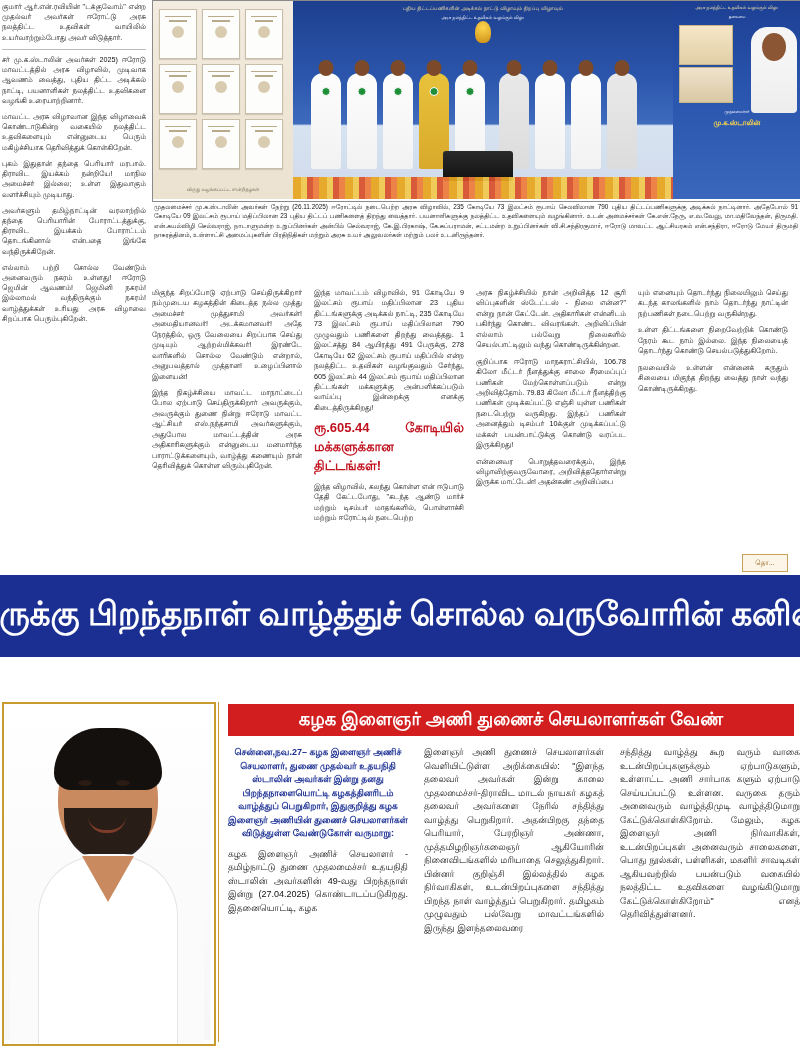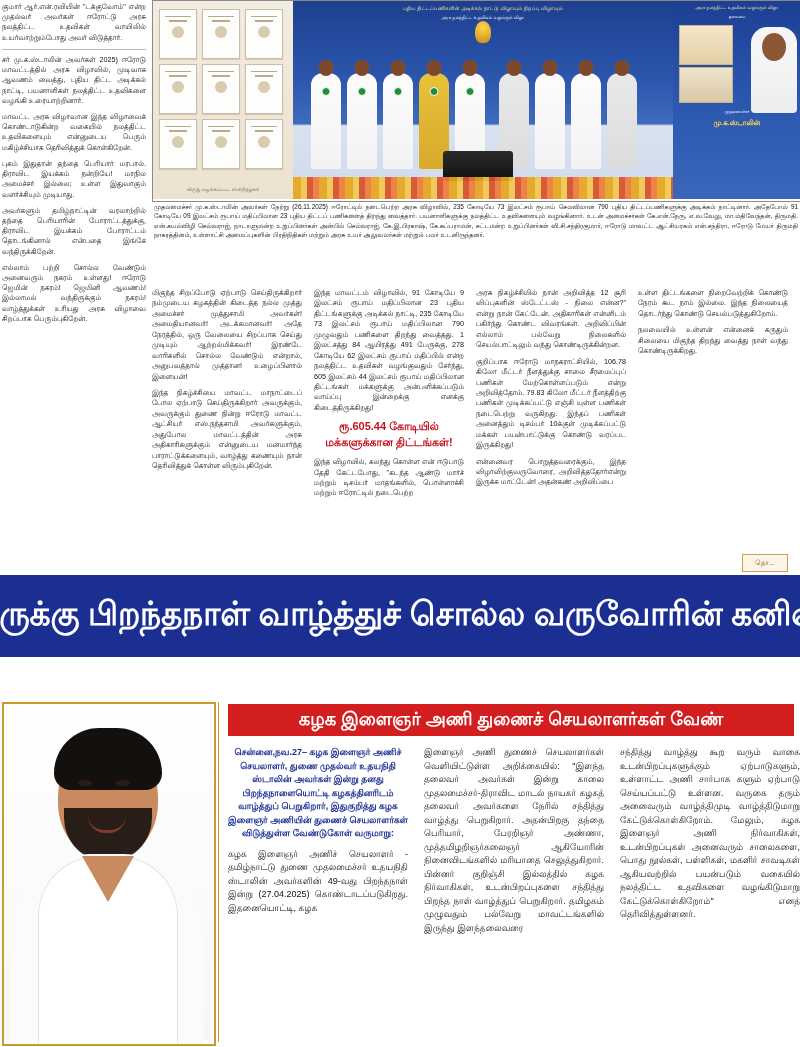--- a/index.html
+++ b/index.html
@@ -127,21 +127,21 @@
     font-size:6.4px;line-height:1.45;color:#111;text-align:justify;
     padding:0 2px;box-sizing:border-box;
   }
 
   .cols{position:absolute;left:152px;top:268px;width:648px;height:292px;margin-top:20px;}
   .col{
     position:absolute;top:0;width:150px;height:292px;
     font-size:7.2px;line-height:1.45;color:#111;text-align:justify;
   }
   .col p{margin:0 0 6px 0;}
-  .col .hl{color:#c1121f;font-weight:bold;text-align:center;margin:6px 0;font-size:11px;}
+  .col .hl{color:#c1121f;font-weight:bold;margin:6px 0;font-size:13px;}
   .c1{left:0;}
   .c2{left:162px;}
   .c3{left:324px;}
   .c4{left:486px;width:150px;}
   .more-btn{
     position:absolute;right:0;bottom:8px;width:44px;height:16px;
     border:1px solid #c8a15a;background:#fdf6e8;color:#8a5a12;
     font-size:7px;display:flex;align-items:center;justify-content:center;
   }
 
@@ -223,21 +223,21 @@
 
   <div class="top">
 
     <div class="left-col">
       <p>குமார் ஆர்.என்.ரவியின் "டக்குவோம்" என்ற முதல்வர் அவர்கள் ஈரோட்டு அரசு நலத்திட்ட உதவிகள் வாயிலில் உயர்வாற்றும்போது அவர் விடுத்தார்.</p>
       <div class="rule"></div>
       <p>சர் மு.க.ஸ்டாலின் அவர்கள் 2025) ஈரோடு மாவட்டத்தில் அரசு விழாவில், முடிவாக ஆவணம் வைத்து, புதிய திட்ட அடிக்கல் நாட்டி, பயனாளிகள் நலத்திட்ட உதவிகளை வழங்கி உரையாற்றினார்.</p>
       <p>மாவட்ட அரசு விழாவான இந்த விழாவைக் கொண்டாடுகின்ற வகையில் நலத்திட்ட உதவிகளையும் என்னுடைய பெரும் மகிழ்ச்சியாக தெரிவித்துக் கொள்கிறேன்.</p>
       <p>புகம் இதுதான் தந்தை பெரியார் மரபால். திராவிட இயக்கம் நன்றியே! மாநில அமைச்சர் இல்லை; உள்ள இதுவாகும் வளர்ச்சியும் முடியாது.</p>
       <p>அவர்களும் தமிழ்நாட்டின் வரலாற்றில் தந்தை பெரியாரின் போராட்டத்துக்கு, திராவிட இயக்கம் போராட்டம் தொடங்கினால் என்பதை இங்கே வந்திருக்கிறேன்.</p>
-      <p>எல்லாம் பற்றி சொல்ல வேண்டும் அனைவரும் நகரம் உள்ளது! ஈரோடு ஜெமின் நகரம்! ஜெமினி ஆவணம்! இல்லாமல் வந்திருக்கும் நகரம்! வாழ்த்துக்கள் உரியது அரசு விழாவை சிறப்பாக பெரும்புகிறேன்.</p>
+      <p>எல்லாம் பற்றி சொல்ல வேண்டும் அனைவரும் நகரம் உள்ளது! ஈரோடு ஜெமின் ஆவணம்! ஜெமினி நகரம்! இல்லாமல் வந்திருக்கும் நகரம்! வாழ்த்துக்கள் உரியது அரசு விழாவை சிறப்பாக பெரும்புகிறேன்.</p>
     </div>
 
     <div class="photo-block">
       <div class="cert-panel">
         <div class="cert-grid">
           <div class="cert-row">
             <div class="cert">
                 <i></i>
                 <i class="s"></i>
                 <b></b>
@@ -342,20 +342,21 @@
         <p>இந்த மாவட்டம் விழாவில், 91 கோடியே 9 இலட்சம் ரூபாய் மதிப்பிலான 23 புதிய திட்டங்களுக்கு அடிக்கல் நாட்டி, 235 கோடியே 73 இலட்சம் ரூபாய் மதிப்பிலான 790 முழுவதும் பணிகளை திறந்து வைத்தது. 1 இலட்சத்து 84 ஆயிரத்து 491 பேருக்கு, 278 கோடியே 62 இலட்சம் ரூபாய் மதிப்பில் என்ற நலத்திட்ட உதவிகள் வழங்குவதும் சேர்ந்து, 605 இலட்சம் 44 இலட்சம் ரூபாய் மதிப்பிலான திட்டங்கள் மக்களுக்கு அன்பளிக்கப்படும் வாய்ப்பு இன்றைக்கு எனக்கு கிடைத்திருக்கிறது!</p>
         <p class="hl">ரூ.605.44 கோடியில் மக்களுக்கான திட்டங்கள்!</p>
         <p>இந்த விழாவில், கலந்து கொள்ள என் ஈடுபாடு தேதி கேட்டபோது, "கடந்த ஆண்டு மார்ச் மற்றும் டிசம்பர் மாதங்களில், பொள்ளாச்சி மற்றும் ஈரோட்டில் நடைபெற்ற</p>
       </div>
       <div class="col c3">
         <p>அரசு நிகழ்ச்சியில் நான் அறிவித்த 12 சூரி விப்புகளின் ஸ்டேட்டஸ் - நிலை என்ன?" என்று நான் கேட்டேன். அதிகாரிகள் என்னிடம் பகிர்ந்து கொண்ட விவரங்கள். அறிவிப்பின் எல்லாம் பல்வேறு நிலைகளில் செயல்பாட்டிலும் வந்து கொண்டிருக்கின்றன.</p>
         <p>குறிப்பாக ஈரோடு மாநகராட்சியில், 106.78 கிலோ மீட்டர் நீளத்துக்கு சாலை சீரமைப்புப் பணிகள் மேற்கொள்ளப்படும் என்று அறிவித்தோம். 79.83 கிலோ மீட்டர் நீளத்திற்கு பணிகள் முடிக்கப்பட்டு எஞ்சி யுள்ள பணிகள் நடைபெற்று வருகிறது. இந்தப் பணிகள் அனைத்தும் டிசம்பர் 10க்குள் முடிக்கப்பட்டு மக்கள் பயன்பாட்டுக்கு கொண்டு வரப்பட இருக்கிறது!</p>
         <p>என்னைவர பொறுத்தவரைக்கும், இந்த விழாவிற்குவருவோரை, அறிவித்ததோர்என்று இருக்க மாட்டேன்! அதன்கண் அறிவிப்பை</p>
       </div>
       <div class="col c4">
+        <p>யும் எனையும் தொடர்ந்து நிலையிலும் செய்து கடந்த காலங்களில் நாம் தொடர்ந்து நாட்டின் நற்பணிகள் நடைபெற்று வருகின்றது.</p>
         <p>உள்ள திட்டங்களை நிறைவேற்றிக் கொண்டு நேரம் கூட நாம் இல்லை. இந்த நிலையைத் தொடர்ந்து கொண்டு செயல்படுத்துகிறோம்.</p>
         <p>நலவையில் உள்ளன் என்னைக் கருதும் சிலையை மிகுந்த திறந்து வைத்து நாள் வந்து கொண்டிருக்கிறது.</p>
         <div class="more-btn">தொ...</div>
       </div>
     </div>
   </div>
 
   <div class="blue-bar">
     <span>…ந்தலைவருக்கு பிறந்தநாள் வாழ்த்துச் சொல்ல வருவோரின் கனிவான கவ…</span>
   </div>

